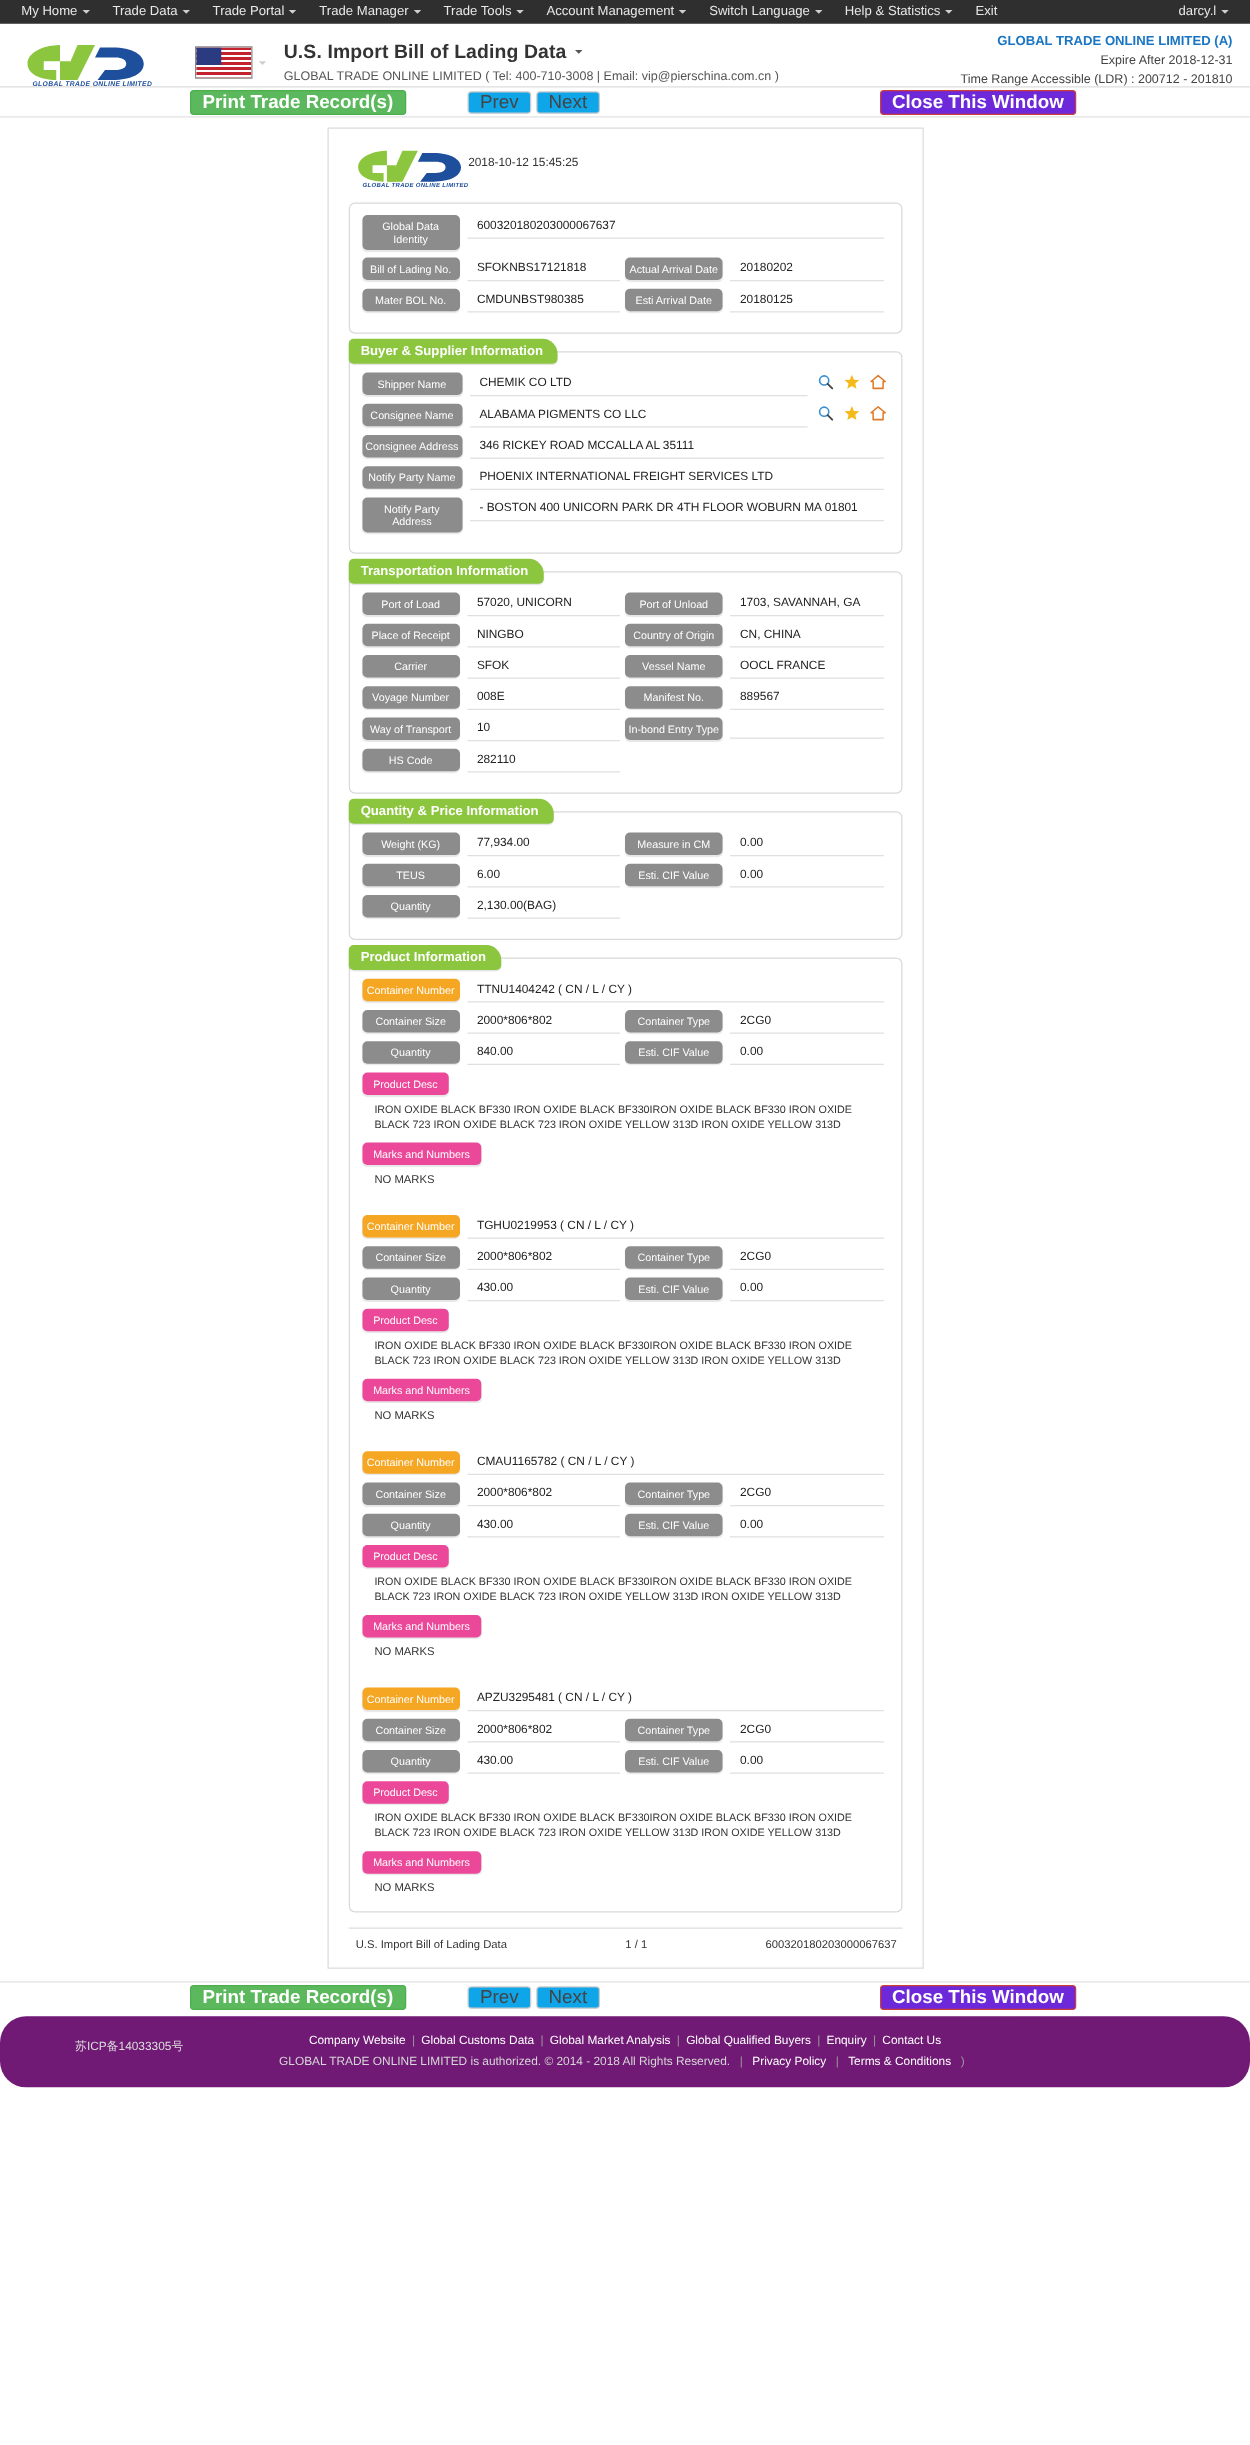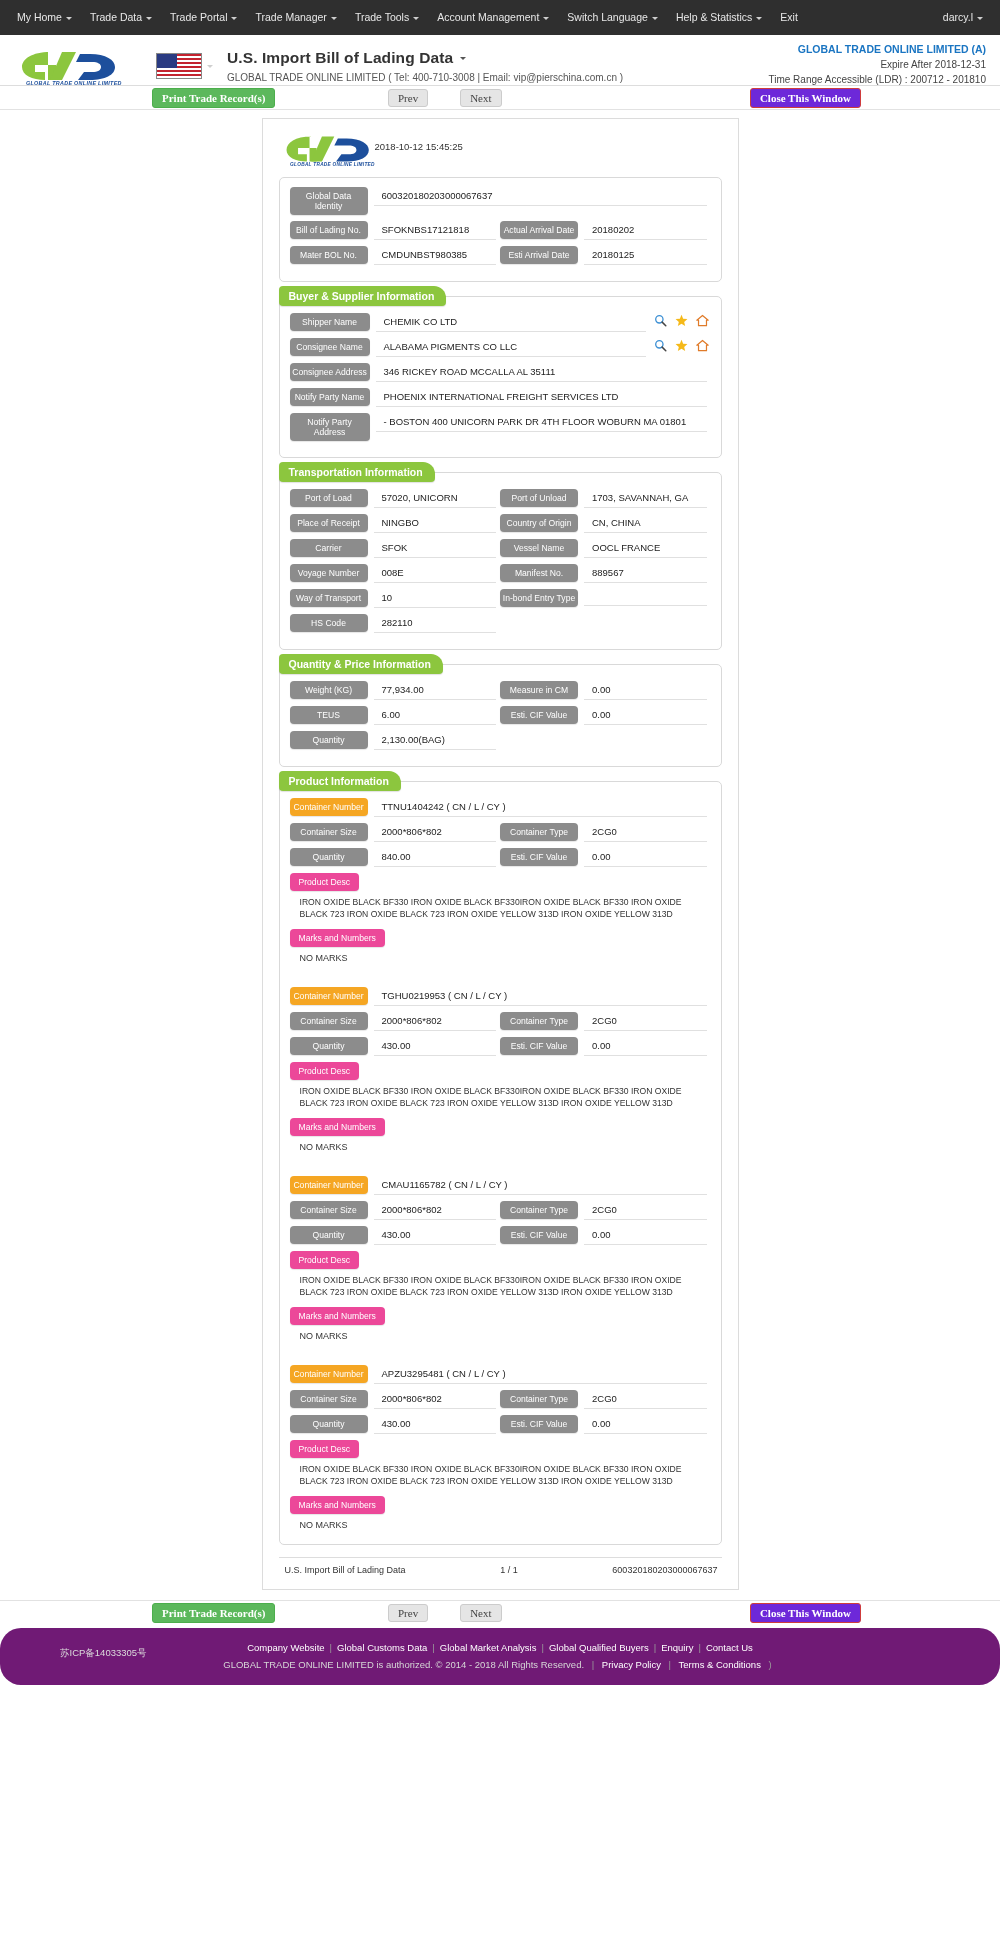--- a/index.html
+++ b/index.html
@@ -9,21 +9,21 @@
     background:#ffffff;
     font-family:"Liberation Sans", sans-serif;
     font-size:11px;
     color:#333;
     -webkit-font-smoothing:antialiased;
   }
 
   
   .topnav {
     background:#2f2f2f;
-    height:35px;
+    height:19px;
     display:flex;
     align-items:center;
     padding:0 8px;
     color:#e8e8e8;
     font-size:10.5px;
   }
   .topnav .nav-item {
     padding:0 9px;
     white-space:nowrap;
     cursor:pointer;
@@ -103,37 +103,37 @@
   
   .toolbar {
     height:24px;
     display:flex;
     align-items:center;
     padding:0 14px;
     position:relative;
     border-bottom:1px solid #e2e2e2;
   }
   .btn {
-    font-family:Liberation Serif, serif;
-    font-size:11px;
+    font-family:Liberation Sans, sans-serif;
+    font-size:15px;
     border-radius:3px;
     padding:3px 9px;
     cursor:pointer;
     border:1px solid transparent;
     line-height:12px;
   }
   .btn-green {
     background:#5cb85c; border-color:#4cae4c; color:#fff; font-weight:bold;
   }
   .btn-red {
     background:#6d28d9; border-color:#cf3c3c; color:#fff; font-weight:bold;
   }
   .btn-plain {
-    background:#e5e5e5; border:1px solid #ccc; color:#444;
-    padding:2px 9px; margin:0 16px;
+    background:#0ea5e9; border:1px solid #ccc; color:#444;
+    padding:2px 9px; margin:0 2px;
   }
   .toolbar .tb-left { position:absolute; left:152px; }
   .toolbar .tb-mid  { position:absolute; left:372px; display:flex; }
   .toolbar .tb-right{ position:absolute; right:139px; }
 
   
   .paper {
     width:477px;
     margin:8px auto 0 auto;
     background:#fff;

